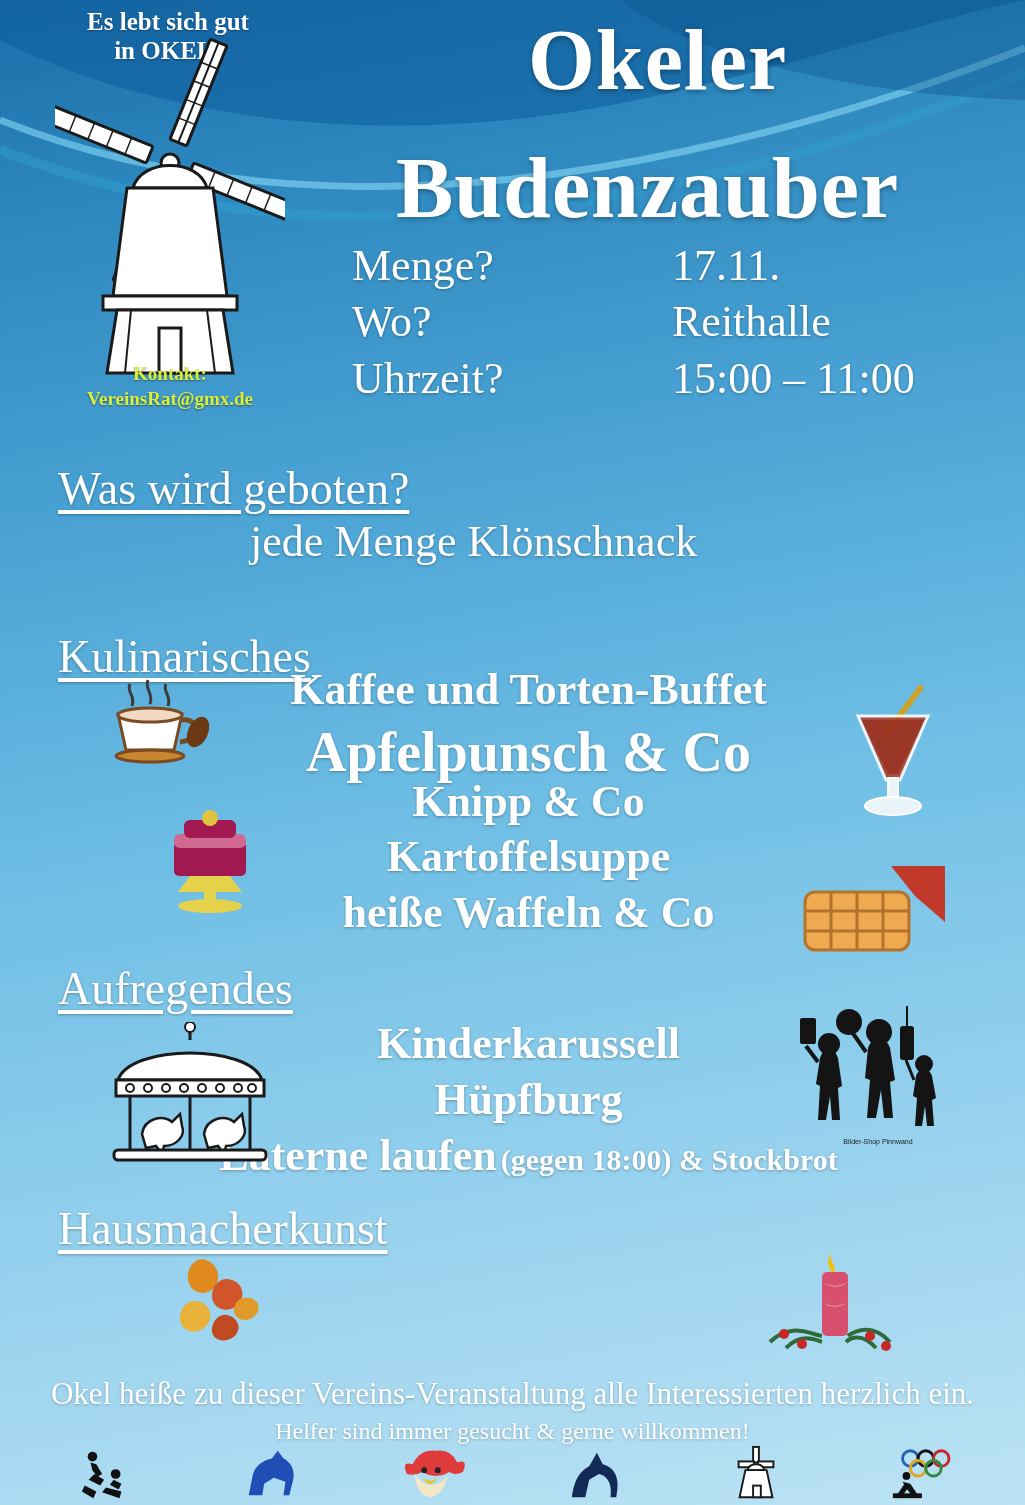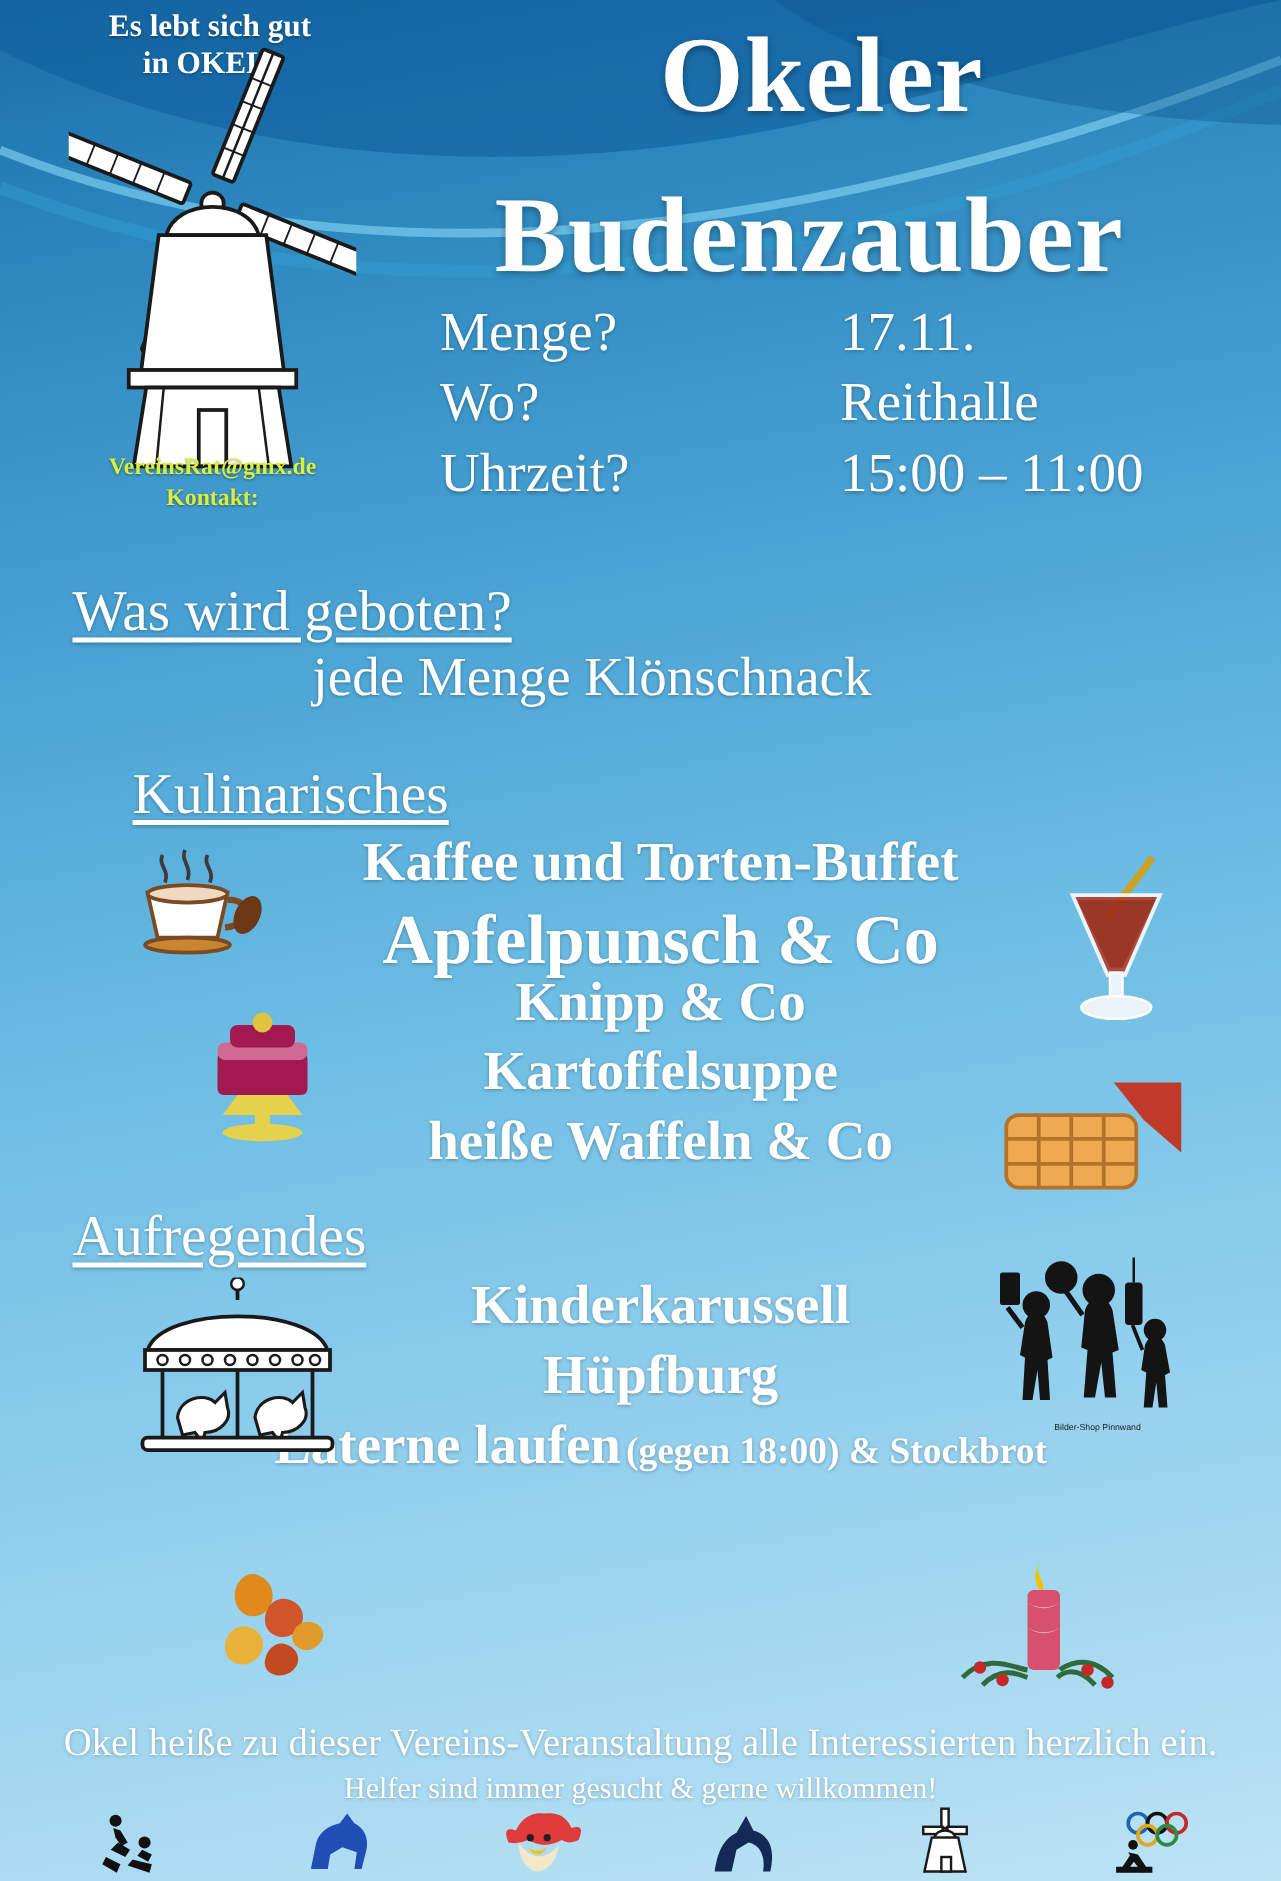--- a/index.html
+++ b/index.html
@@ -224,22 +224,22 @@
       <rect x="48" y="268" width="134" height="14"></rect>
 
       <path d="M62,282 L168,282 L178,345 L52,345 Z"></path>
       <line x1="76" y1="282" x2="70" y2="345" stroke-width="2"></line>
       <line x1="152" y1="282" x2="160" y2="345" stroke-width="2"></line>
       <rect x="104" y="300" width="22" height="45" fill="#ffffff"></rect>
     </g>
   </svg>
 
   <div class="kontakt">
+    <div>Kontakt:</div>
     <div>VereinsRat@gmx.de</div>
-    <div>Kontakt:</div>
   </div>
 
   <div class="title1">Okeler</div>
   <div class="title2">Budenzauber</div>
 
   <div class="facts">
     <div class="facts-row">
       <div class="facts-q">Menge?</div>
       <div class="facts-a">17.11.</div>
     </div>
@@ -249,21 +249,21 @@
     </div>
     <div class="facts-row">
       <div class="facts-q">Uhrzeit?</div>
       <div class="facts-a">15:00 – 11:00</div>
     </div>
   </div>
 
   <div class="section-head" style="left:58px; top:462px;">Was wird geboten?</div>
   <div class="line" style="left:250px; top:516px;">jede Menge Klönschnack</div>
 
-  <div class="section-head" style="left:58px; top:608px;margin-left:48px;">Kulinarisches</div>
+  <div class="section-head" style="left:58px; top:630px;">Kulinarisches</div>
 
   <div class="center-block" style="top:664px; font-size:44px;">Kaffee und Torten-Buffet</div>
   <div class="center-block" style="top:720px; font-size:56px;">Apfelpunsch &amp; Co</div>
   <div class="center-block" style="top:776px; font-size:44px;">Knipp &amp; Co</div>
   <div class="center-block" style="top:831px; font-size:44px;">Kartoffelsuppe</div>
   <div class="center-block" style="top:887px; font-size:44px;">heiße Waffeln &amp; Co</div>
 
   <svg class="art" style="left:100px; top:672px; width:120px; height:100px;" viewBox="0 0 120 100">
     <path d="M30,12 C26,20 36,24 32,34" stroke="#3b3b3b" stroke-width="3" fill="none"></path>
     <path d="M48,8 C44,17 54,21 50,32" stroke="#3b3b3b" stroke-width="3" fill="none"></path>
@@ -351,20 +351,21 @@
       <circle cx="59" cy="22" r="13"></circle>
       <path d="M126,76 c4,-10 12,-10 16,0 l4,22 -4,2 2,26 -7,0 -2,-20 -3,20 -7,0 2,-28 -4,-2 z"></path>
       <circle cx="134" cy="64" r="9"></circle>
       <path d="M124,80 L116,60" stroke="#141414" stroke-width="3"></path>
       <rect x="110" y="26" width="14" height="34" rx="3"></rect>
       <line x1="117" y1="26" x2="117" y2="6" stroke="#141414" stroke-width="2"></line>
     </g>
     <text x="88" y="144" font-size="7" fill="#222222" text-anchor="middle" font-family="Liberation Sans, sans-serif">Bilder-Shop Pinnwand</text>
   </svg>
 
+  <div class="section-head" style="left:58px; top:1202px;">Hausmacherkunst</div>
 
   <svg class="art" style="left:170px; top:1240px; width:110px; height:110px;" viewBox="0 0 110 110">
     <g>
       <path d="M36,20 C48,24 52,38 44,48 C34,58 20,52 18,40 C16,28 26,16 36,20 Z" fill="#e08a1e"></path>
       <path d="M62,40 C74,44 76,58 66,66 C56,74 42,68 42,56 C42,44 52,36 62,40 Z" fill="#d1552a"></path>
       <path d="M30,62 C42,66 44,80 34,88 C24,96 10,90 10,78 C10,66 20,58 30,62 Z" fill="#e8b23a"></path>
       <path d="M60,76 C70,80 72,92 62,98 C52,104 40,98 42,88 C44,78 52,72 60,76 Z" fill="#c24a22"></path>
       <path d="M80,58 C90,60 92,72 82,78 C72,84 62,76 64,68 C66,60 72,56 80,58 Z" fill="#e09a2a"></path>
     </g>
   </svg>

